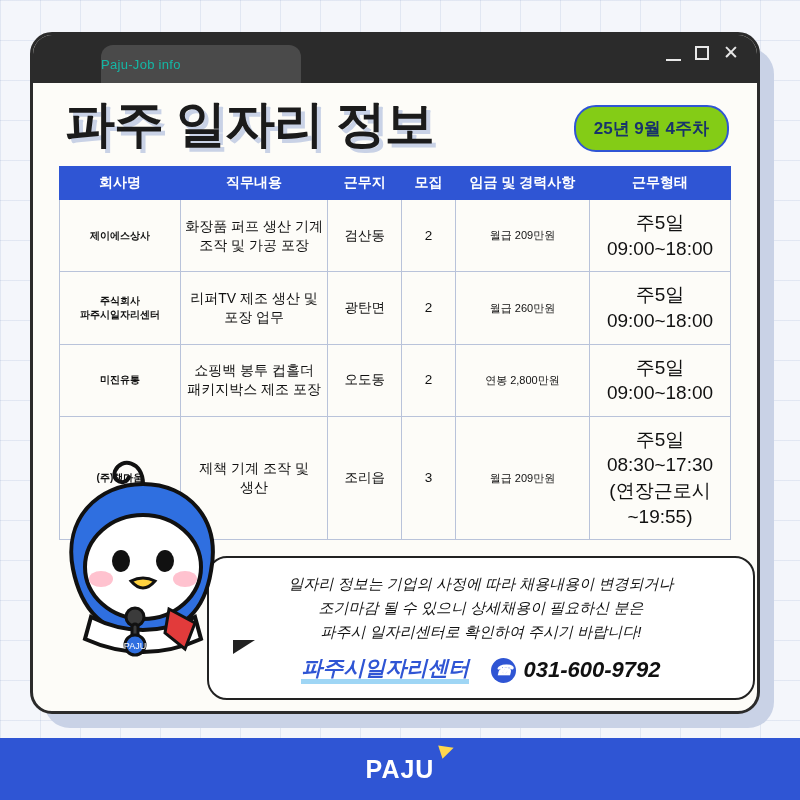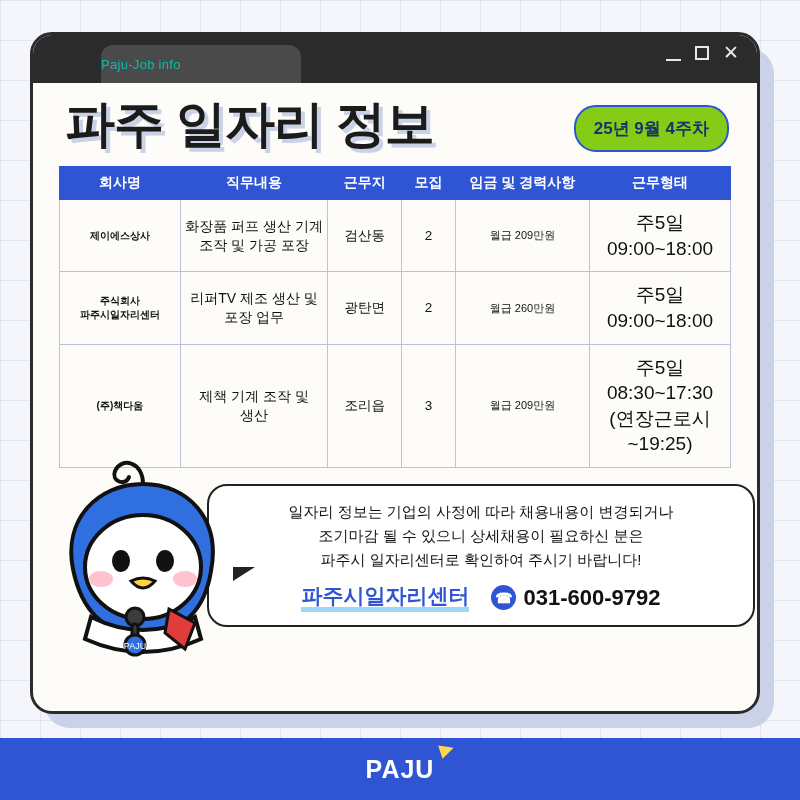--- a/index.html
+++ b/index.html
@@ -127,21 +127,21 @@
   .notice-wrap {
     position: relative; margin-top: 16px; margin-left: 148px;
     width: 548px;
   }
   .bubble {
     background: #fff;
     border: 2px solid #222;
     border-radius: 20px;
     padding: 14px 14px 10px 14px;
     text-align: center;
-    font-size: 15px; line-height: 1.6; color: #111;
+    font-size: 15px; line-height: 1.6; color: #111; font-style: italic;
   }
   .bubble:after {
     content: ""; position: absolute;
     left: 26px; bottom: 46px;
     width: 0; height: 0;
     border-top: 14px solid #222;
     border-right: 22px solid transparent;
   }
   .contact-row {
     display: flex; align-items: center; justify-content: center;
@@ -234,32 +234,46 @@
             </td>
             <td>광탄면</td>
             <td>2</td>
             <td class="wage">월급 260만원</td>
             <td class="hours">
               <span class="sub">주5일</span>
               <span class="sub">09:00~18:00</span>
             </td>
           </tr>
           <tr>
+            <td class="company">미진유통</td>
+            <td class="duty">
+              <span class="sub">쇼핑백 봉투 컵홀더</span>
+              <span class="sub">패키지박스 제조 포장</span>
+            </td>
+            <td>오도동</td>
+            <td>2</td>
+            <td class="wage">연봉 2,800만원</td>
+            <td class="hours">
+              <span class="sub">주5일</span>
+              <span class="sub">09:00~18:00</span>
+            </td>
+          </tr>
+          <tr>
             <td class="company">(주)책다움</td>
             <td class="duty">
               <span class="sub">제책 기계 조작 및</span>
               <span class="sub">생산</span>
             </td>
             <td>조리읍</td>
             <td>3</td>
             <td class="wage">월급 209만원</td>
             <td class="hours">
               <span class="sub">주5일</span>
               <span class="sub">08:30~17:30</span>
-              <span class="sub">(연장근로시~19:25)</span>
+              <span class="sub">(연장근로시~19:55)</span>
             </td>
           </tr>
         </tbody>
       </table>
 
       <div class="notice-wrap">
         <div class="bubble">
           <div>일자리 정보는 기업의 사정에 따라 채용내용이 변경되거나</div>
           <div>조기마감 될 수 있으니 상세채용이 필요하신 분은</div>
           <div>파주시 일자리센터로 확인하여 주시기 바랍니다!</div>

